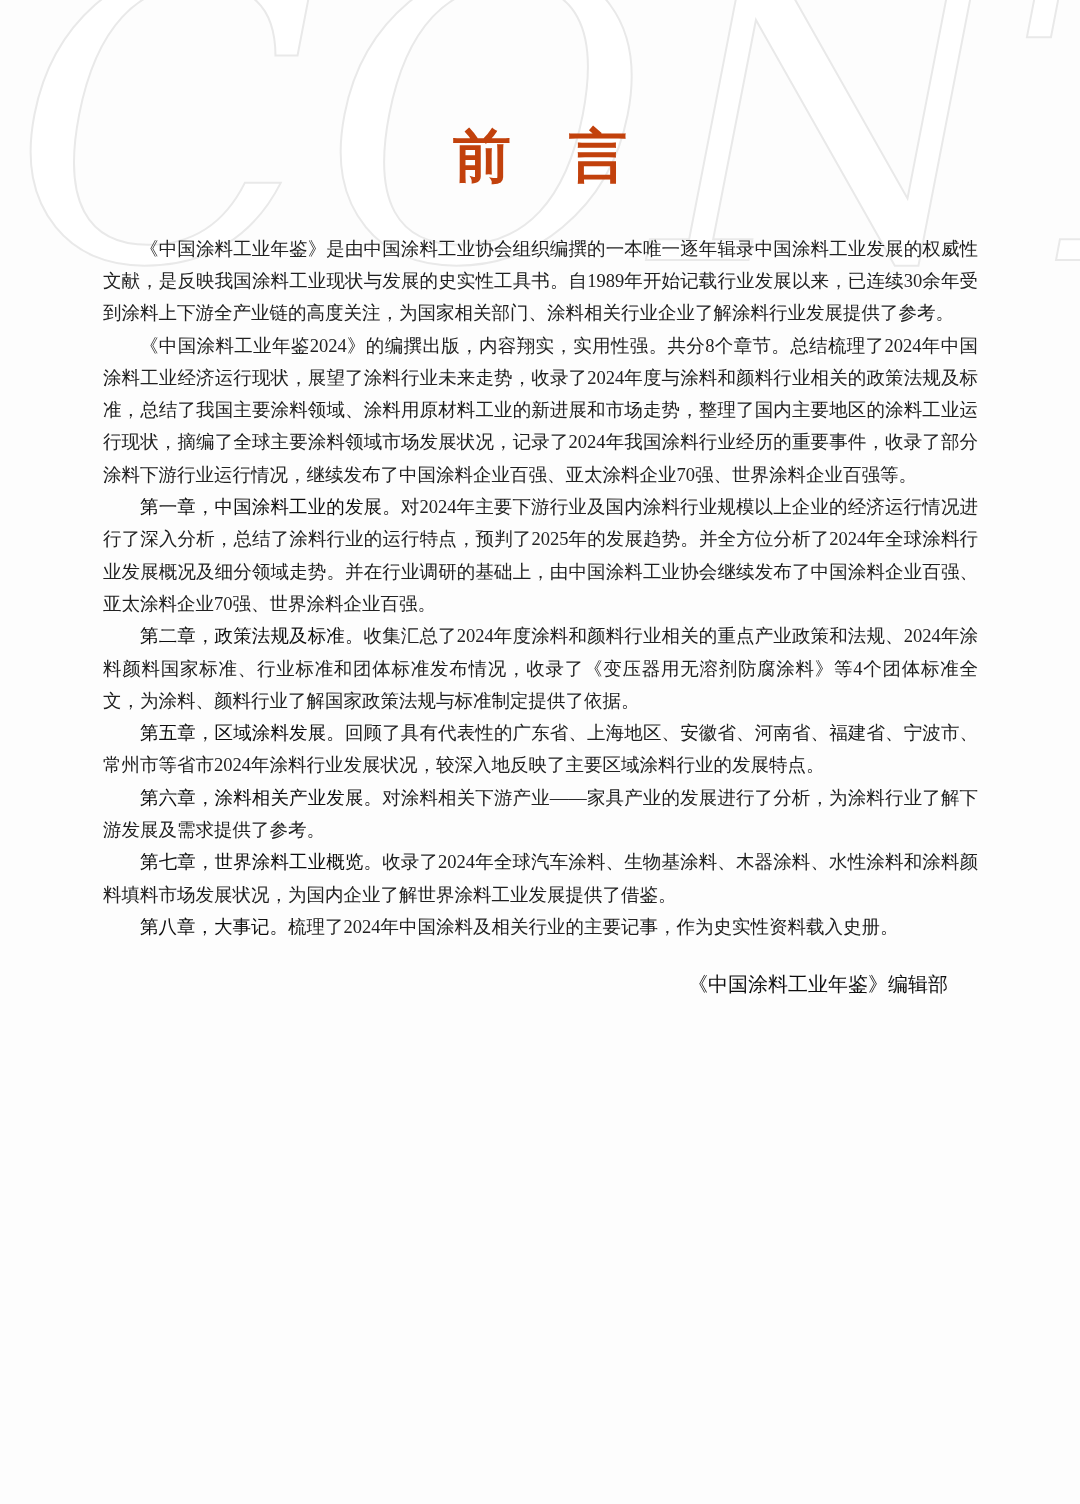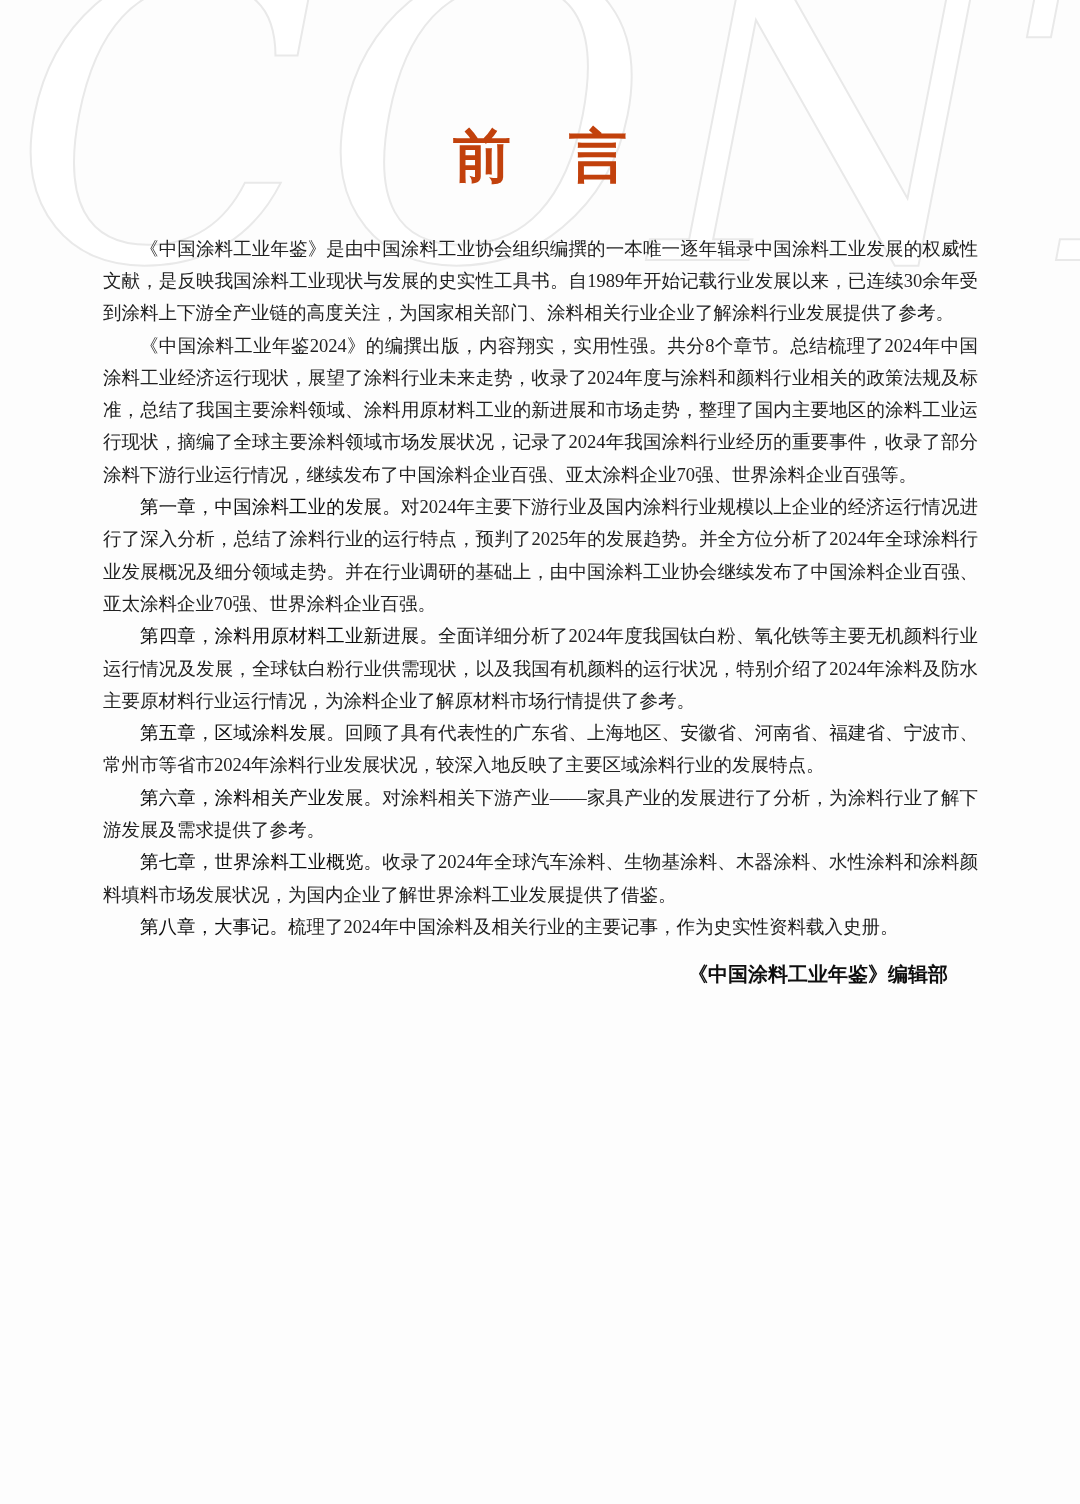--- a/index.html
+++ b/index.html
@@ -57,25 +57,25 @@
     text-align: justify;
     text-indent: 2em;
     color: #212121;
     word-break: break-all;
   }
   p.para .lead {
     font-weight: 400;
     color: #0e0e0e;
   }
   .signature {
-    margin-top: 14px;
+    margin-top: 24px;
     padding-right: 30px;
     text-align: right;
     font-size: 20px;
-    font-weight: 700;
+    font-weight: 400;
     line-height: 34px;
     color: #0e0e0e;
   }
 </style>
 </head>
 <body>
 
 <div class="page">
 
   <div class="watermark">CONT</div>
@@ -83,23 +83,23 @@
   <h1 class="title">前　言</h1>
 
   <div class="content">
 
     <p class="para"><span class="lead"></span><span>《中国涂料工业年鉴》是由中国涂料工业协会组织编撰的一本唯一逐年辑录中国涂料工业发展的权威性文献，是反映我国涂料工业现状与发展的史实性工具书。自1989年开始记载行业发展以来，已连续30余年受到涂料上下游全产业链的高度关注，为国家相关部门、涂料相关行业企业了解涂料行业发展提供了参考。</span></p>
 
     <p class="para"><span class="lead"></span><span>《中国涂料工业年鉴2024》的编撰出版，内容翔实，实用性强。共分8个章节。总结梳理了2024年中国涂料工业经济运行现状，展望了涂料行业未来走势，收录了2024年度与涂料和颜料行业相关的政策法规及标准，总结了我国主要涂料领域、涂料用原材料工业的新进展和市场走势，整理了国内主要地区的涂料工业运行现状，摘编了全球主要涂料领域市场发展状况，记录了2024年我国涂料行业经历的重要事件，收录了部分涂料下游行业运行情况，继续发布了中国涂料企业百强、亚太涂料企业70强、世界涂料企业百强等。</span></p>
 
     <p class="para"><span class="lead">第一章，中国涂料工业的发展。</span><span>对2024年主要下游行业及国内涂料行业规模以上企业的经济运行情况进行了深入分析，总结了涂料行业的运行特点，预判了2025年的发展趋势。并全方位分析了2024年全球涂料行业发展概况及细分领域走势。并在行业调研的基础上，由中国涂料工业协会继续发布了中国涂料企业百强、亚太涂料企业70强、世界涂料企业百强。</span></p>
 
+    <p class="para"><span class="lead">第二章，政策法规及标准。</span><span>收集汇总了2024年度涂料和颜料行业相关的重点产业政策和法规、2024年涂料颜料国家标准、行业标准和团体标准发布情况，收录了《变压器用无溶剂防腐涂料》等4个团体标准全文，为涂料、颜料行业了解国家政策法规与标准制定提供了依据。</span></p>
 
 
-    <p class="para"><span class="lead">第四章，涂料用原材料工业新进展。</span><span>全面详细分析了2024年度我国钛白粉、氧化铁等主要无机颜料行业运行情况及发展，全球钛白粉行业供需现状，以及我国有机颜料的运行状况，特别介绍了2024年涂料及防水主要原材料行业运行情况，为涂料企业了解原材料市场行情提供了参考。</span></p>
 
     <p class="para"><span class="lead">第五章，区域涂料发展。</span><span>回顾了具有代表性的广东省、上海地区、安徽省、河南省、福建省、宁波市、常州市等省市2024年涂料行业发展状况，较深入地反映了主要区域涂料行业的发展特点。</span></p>
 
     <p class="para"><span class="lead">第六章，涂料相关产业发展。</span><span>对涂料相关下游产业——家具产业的发展进行了分析，为涂料行业了解下游发展及需求提供了参考。</span></p>
 
     <p class="para"><span class="lead">第七章，世界涂料工业概览。</span><span>收录了2024年全球汽车涂料、生物基涂料、木器涂料、水性涂料和涂料颜料填料市场发展状况，为国内企业了解世界涂料工业发展提供了借鉴。</span></p>
 
     <p class="para"><span class="lead">第八章，大事记。</span><span>梳理了2024年中国涂料及相关行业的主要记事，作为史实性资料载入史册。</span></p>
 
 

